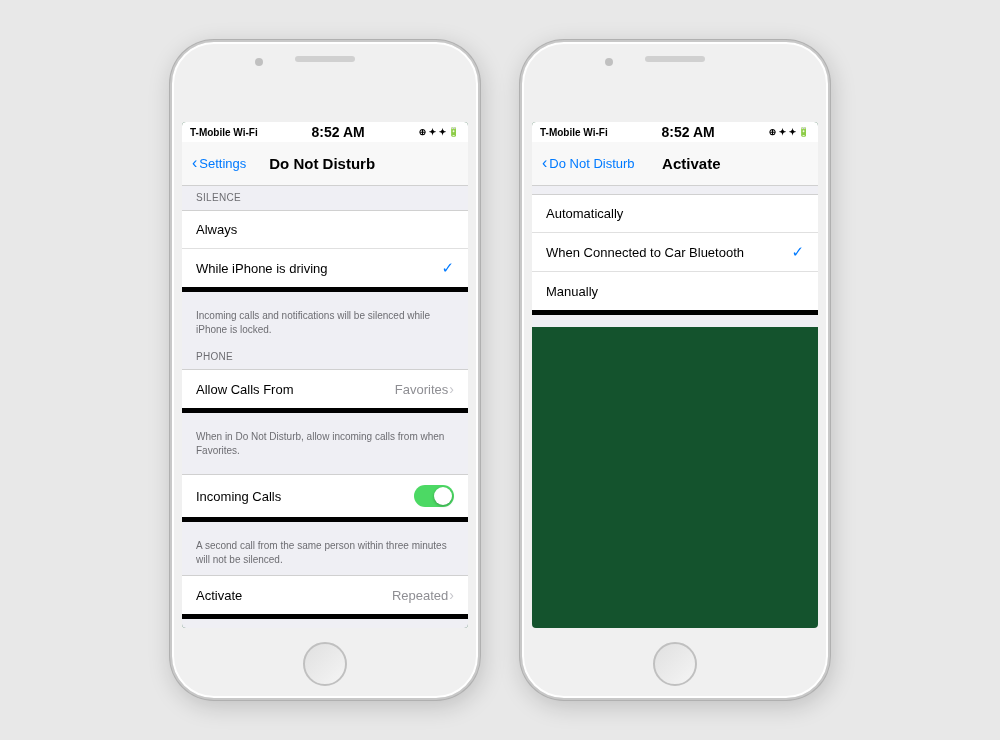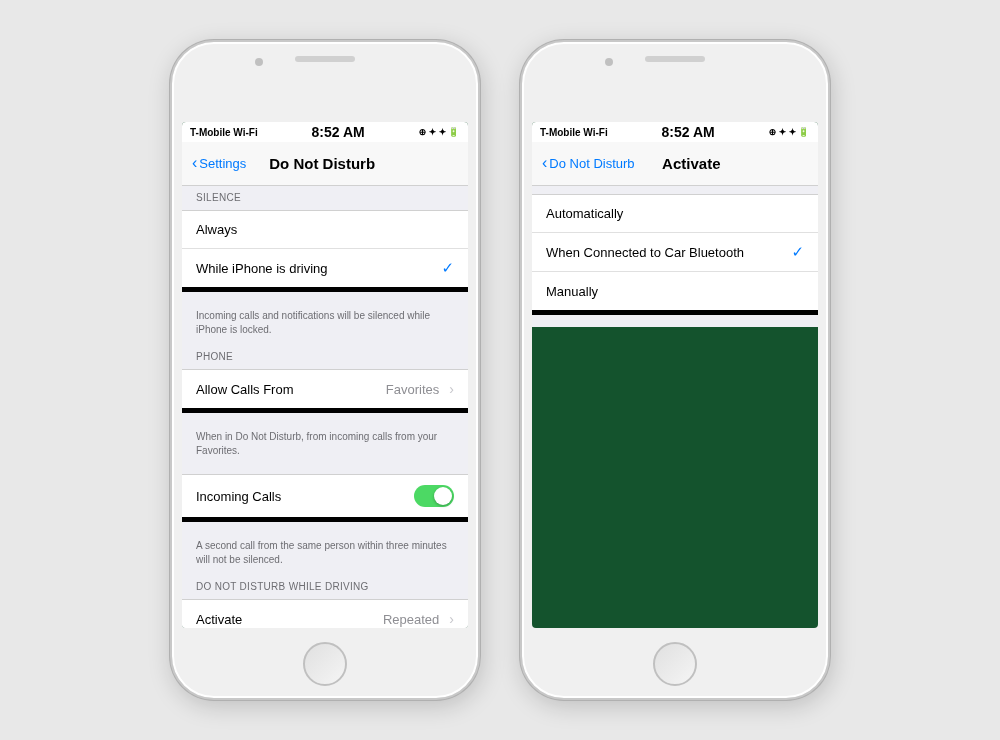--- a/index.html
+++ b/index.html
@@ -158,21 +158,21 @@
       min-height: 38px;
     }
     .list-item:last-child { border-bottom: none; }
     .list-item-label {
       font-size: 13px;
       color: #000;
     }
     .list-item-value {
       display: flex;
       align-items: center;
-      gap: 10px;
+      gap: 1px;
       color: #8e8e93;
       font-size: 13px;
     }
     .list-item-value .chevron-right { color: #c7c7cc; font-size: 14px; }
     .checkmark { color: #007aff; font-size: 15px; }
 
     
     .desc-text {
       padding: 5px 14px 8px;
       font-size: 10px;
@@ -248,33 +248,32 @@
       <div class="section-header">PHONE</div>
       <div class="list-group">
         <div class="list-item">
           <span class="list-item-label">Allow Calls From</span>
           <span class="list-item-value">
             <span>Favorites</span>
             <span class="chevron-right">›</span>
           </span>
         </div>
       </div>
-      <div class="desc-text">When in Do Not Disturb, from incoming calls from your Favorites.</div>
+      <div class="desc-text">When in Do Not Disturb, allow incoming calls from when Favorites.</div>
 
       <div class="spacer-sm"></div>
 
       <div class="list-group">
         <div class="list-item">
           <span class="list-item-label">Incoming Calls</span>
           <div class="toggle"></div>
         </div>
       </div>
       <div class="desc-text">A second call from the same person within three minutes will not be silenced.</div>
 
-      <div class="section-header">DO NOT DISTURB WHILE DRIVING</div>
       <div class="list-group">
         <div class="list-item">
           <span class="list-item-label">Activate</span>
           <span class="list-item-value">
             <span>Repeated</span>
             <span class="chevron-right">›</span>
           </span>
         </div>
       </div>
 

